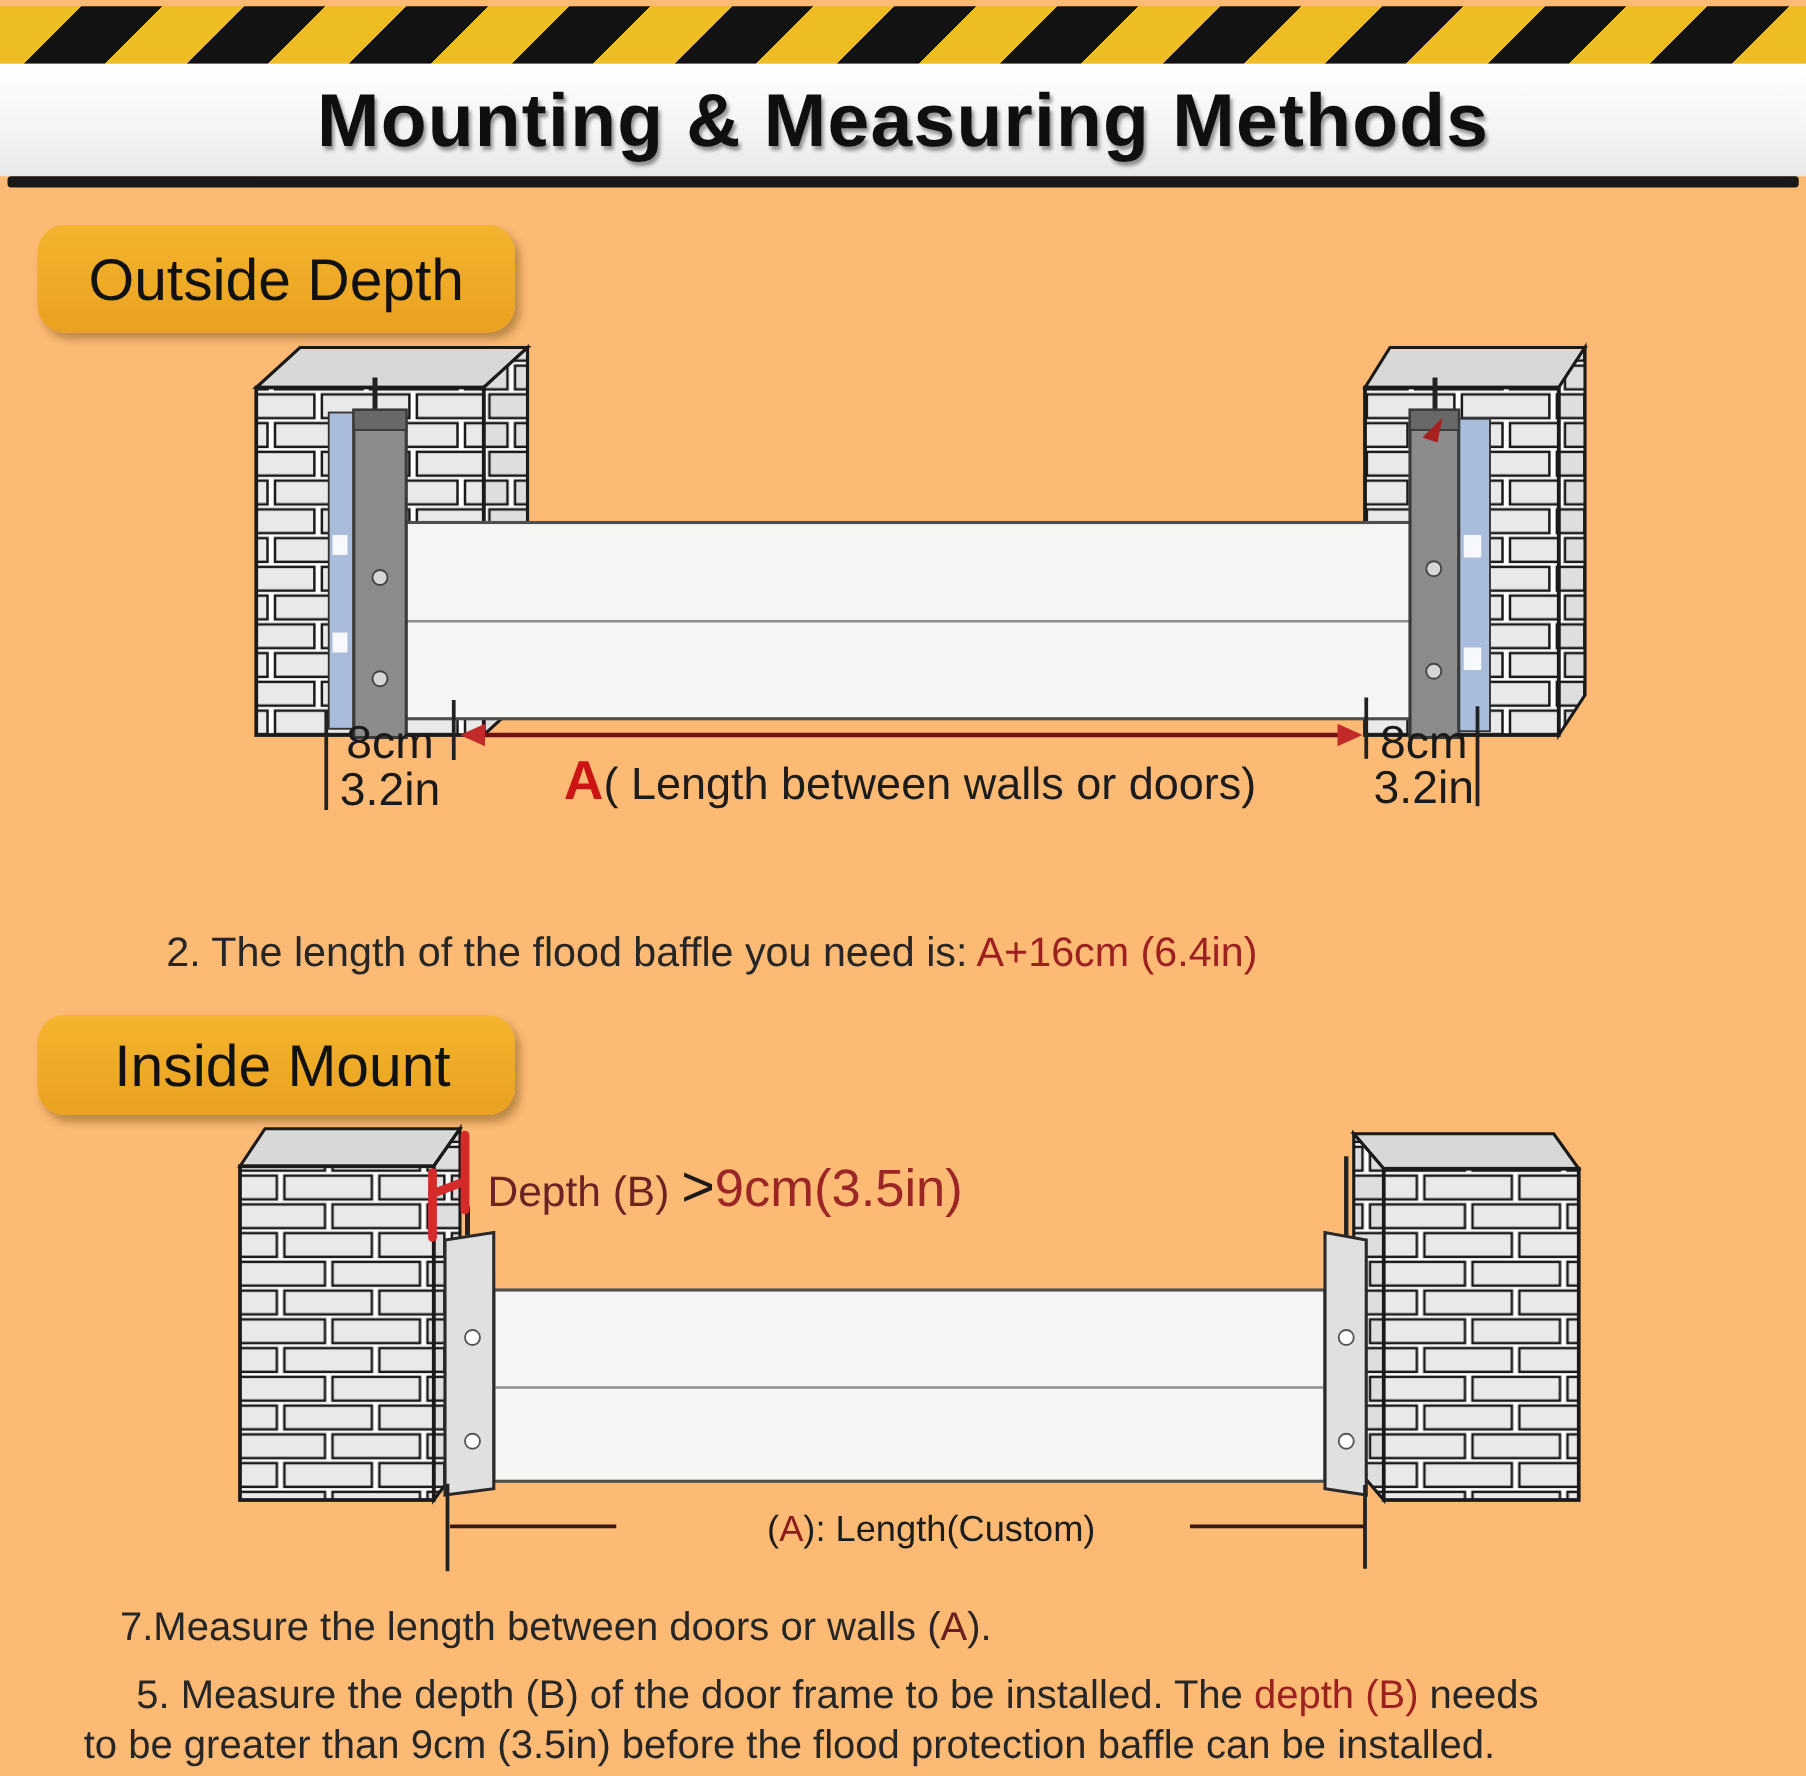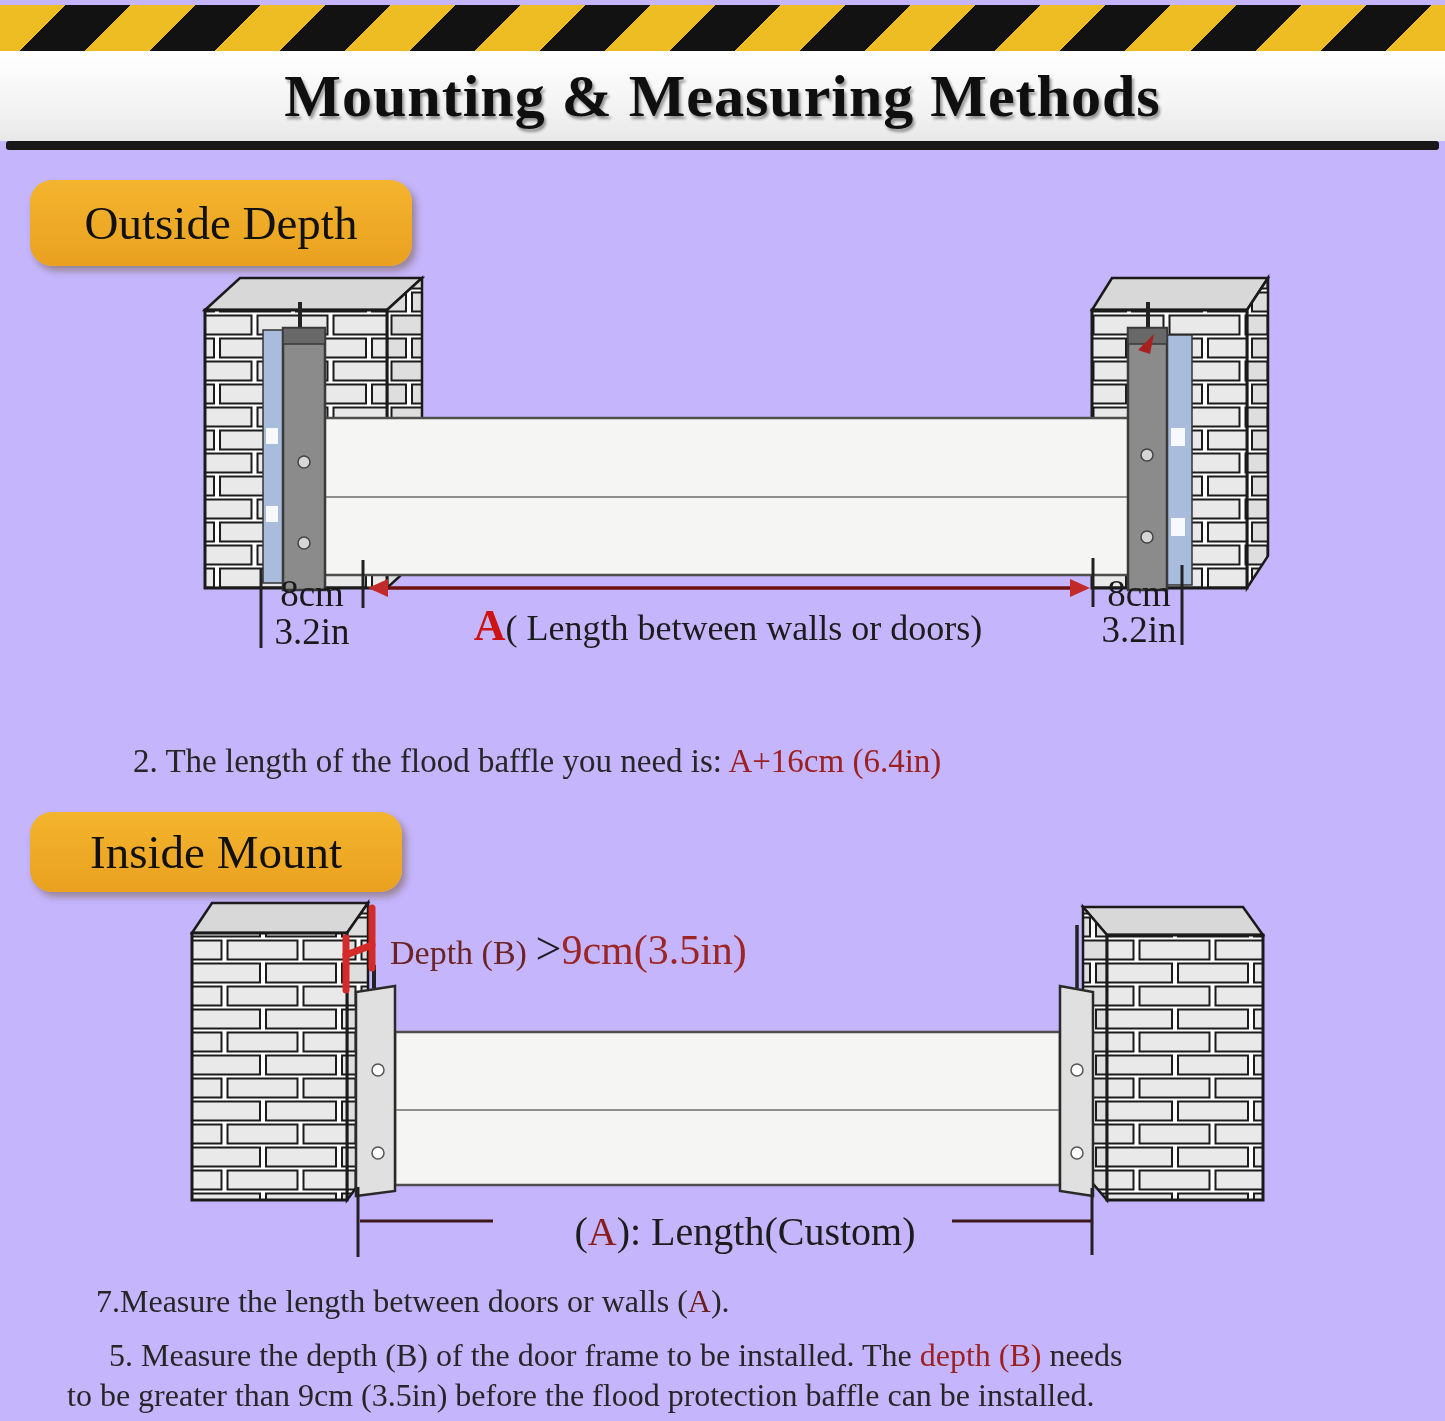--- a/index.html
+++ b/index.html
@@ -1,46 +1,46 @@
 <!DOCTYPE html>
 <html><head>
 <meta charset="utf-8">
 <style>
   html,body{margin:0;padding:0;background:#fff;}
-  #canvas{position:relative;width:1445px;height:1421px;background:#c4b5fd;overflow:hidden;
-          font-family:Liberation Serif, serif;color:#222;}
+  #canvas{position:relative;width:1445px;height:1421px;background:#fdba74;overflow:hidden;
+          font-family:Liberation Sans, sans-serif;color:#222;}
   
   .stripe-band{position:absolute;top:5px;left:0;width:1445px;height:46px;
     background:repeating-linear-gradient(135deg,#eebc23 0 46px,#121212 46px 92px);}
   .title-band{position:absolute;top:51px;left:0;width:1445px;height:90px;
     background:linear-gradient(180deg,#ffffff 0%,#f4f4f4 60%,#e8e8e8 100%);
     display:flex;align-items:center;justify-content:center;}
   .page-title{font-size:60px;font-weight:bold;letter-spacing:1px;color:#0f0f0f;
     text-shadow:2px 3px 3px rgba(0,0,0,0.40);}
   .black-bar{position:absolute;top:141px;left:6px;width:1433px;height:9px;background:#181818;border-radius:3px;}
   
   .section-label{position:absolute;display:flex;align-items:center;justify-content:center;
     background:linear-gradient(180deg,#f4b42e 0%,#e9a11f 100%);
     border-radius:22px;box-shadow:4px 5px 7px rgba(90,60,0,0.40);
     font-size:47px;color:#111;}
   #outside-label{left:30px;top:180px;width:382px;height:86px;}
-  #inside-label{left:30px;top:812px;width:372px;height:80px;}
+  #inside-label{left:30px;top:812px;width:372px;height:80px;padding-left:10px;}
   
   .diagram{position:absolute;}
   
   .dim{position:absolute;font-size:37px;color:#1a1a1a;text-align:center;line-height:1;}
   .arrow-label{position:absolute;left:363px;top:600px;width:730px;text-align:center;white-space:nowrap;}
   .arrow-label .letterA{font-size:44px;font-weight:bold;color:#cc1414;}
   .arrow-label .rest{font-size:36px;color:#1c1c1c;}
   .depth-label{position:absolute;left:390px;top:922px;white-space:nowrap;}
   .depth-label .d1{font-size:34px;color:#6b2323;}
   .depth-label .gt{font-size:46px;color:#1a1a1a;}
   .depth-label .d2{font-size:42px;color:#9c2525;}
   .length-label{position:absolute;left:505px;top:1208px;width:480px;text-align:center;white-space:nowrap;
-    font-size:40px;color:#1c1c1c;}
+    font-size:29px;color:#1c1c1c;}
   .length-label .letterA{color:#8a1c1c;}
   
   .step{position:absolute;font-size:33px;color:#262626;white-space:nowrap;}
   .step .red{color:#9c2020;}
   .step .letterA{color:#6b2020;}
 </style>
 </head>
 <body>
 
 <div id="canvas">

